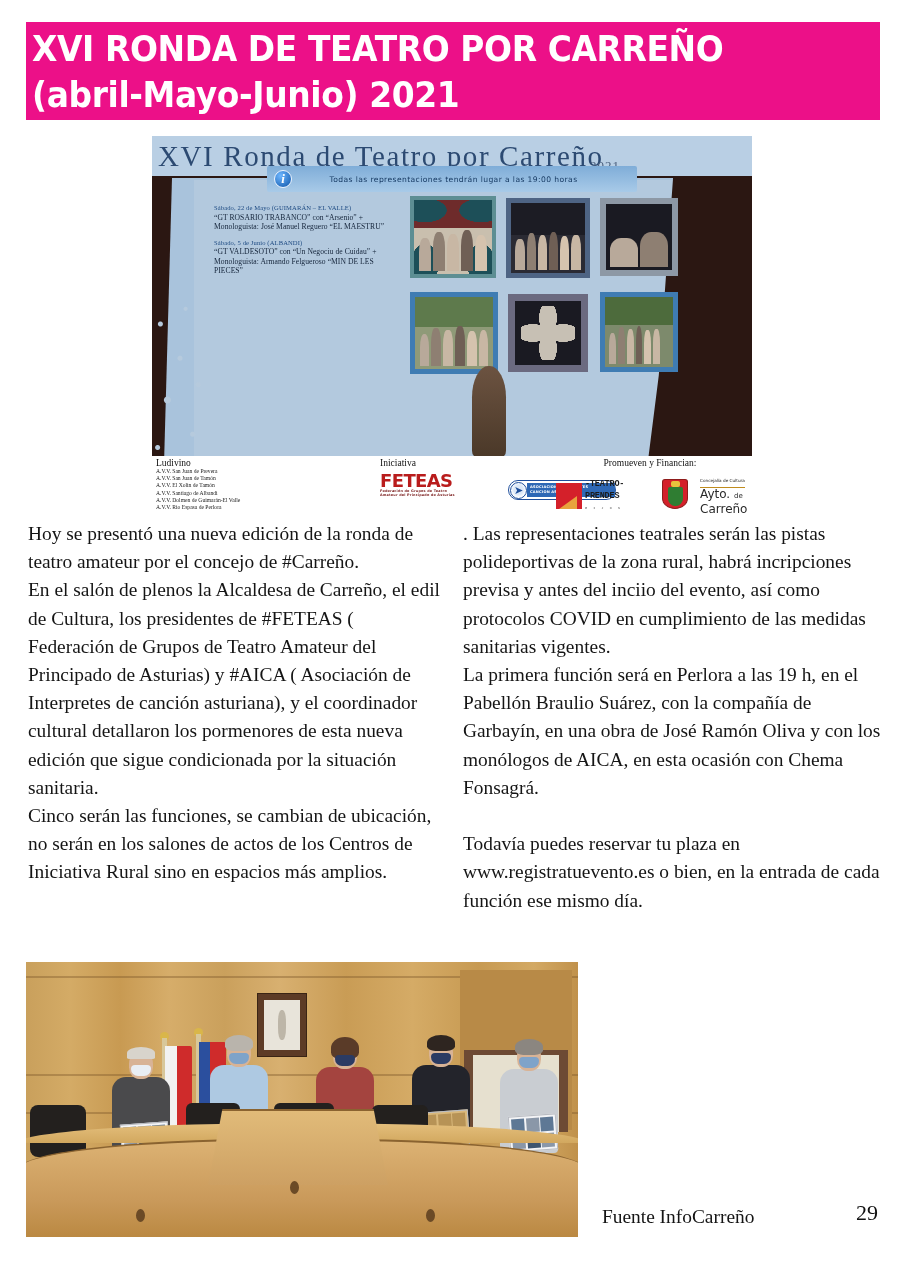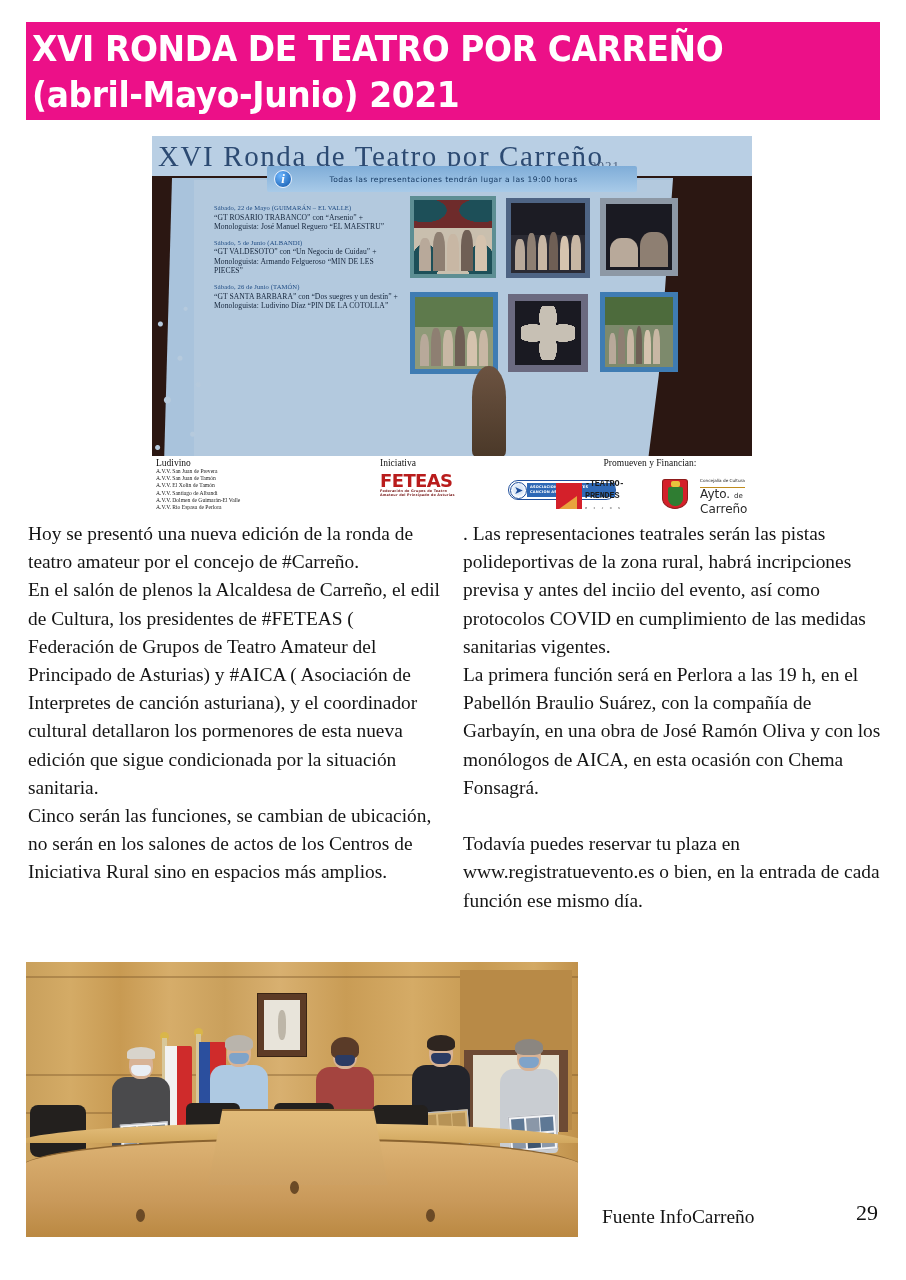--- a/index.html
+++ b/index.html
@@ -749,24 +749,20 @@
 
     <div class="schedule">
       <div class="sched-item">
         <div class="sched-date">Sábado, 22 de Mayo  (GUIMARÁN – EL VALLE)</div>
         <div class="sched-body">“GT ROSARIO TRABANCO” con “Arsenio” + Monologuista: José Manuel Reguero “EL MAESTRU”</div>
       </div>
       <div class="sched-item">
         <div class="sched-date">Sábado, 5 de Junio (ALBANDI)</div>
         <div class="sched-body">“GT VALDESOTO” con “Un Negociu de Cuidau” + Monologuista: Armando Felgueroso “MIN DE LES PIECES”</div>
       </div>
-      <div class="sched-item">
-        <div class="sched-date">Sábado, 26 de Junio (TAMÓN)</div>
-        <div class="sched-body">“GT SANTA BARBARA” con “Dos suegres y un destín” + Monologuista: Ludivino Díaz “PIN DE LA COTOLLA”</div>
-      </div>
     </div>
   </div>
 
   <div class="sponsors">
 
     <div class="sp-col col-colaboran">
       <div class="sp-head">Ludivino</div>
       <div class="sp-line">A.V.V. San Juan de Prevera</div>
       <div class="sp-line">A.V.V. San Juan de Tamón</div>
       <div class="sp-line">A.V.V. El Xolin de Tamón</div>

